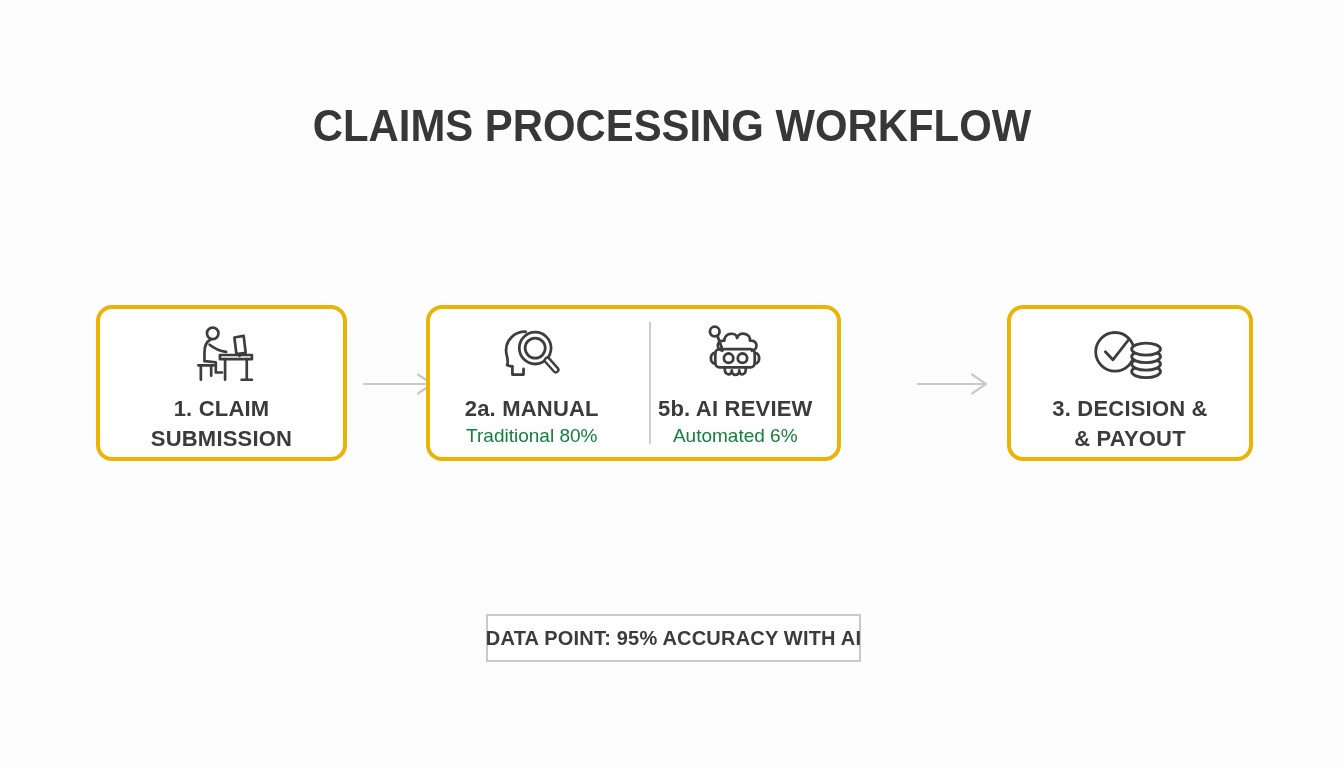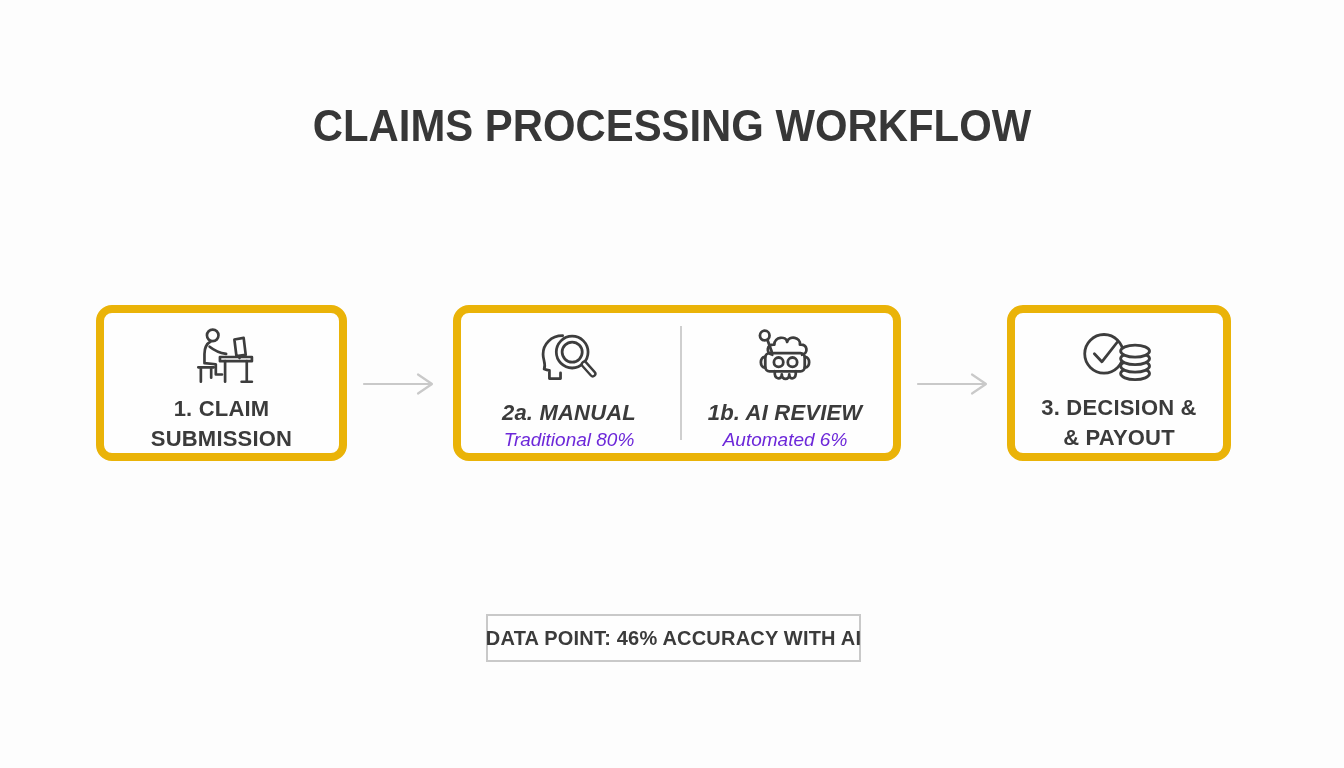--- a/index.html
+++ b/index.html
@@ -23,29 +23,29 @@
     transform: scaleX(0.93);
     transform-origin: 50% 50%;
     white-space: nowrap;
   }
 
   .step-box {
     position: absolute;
     top: 305px;
     height: 156px;
     background: #fefefe;
-    border: 8px solid #eab308;
+    border: 4px solid #eab308;
     border-radius: 16px;
     display: flex;
     align-items: stretch;
     justify-content: center;
   }
   .box-1 { left: 96px;  width: 251px; }
-  .box-2 { left: 453px; width: 448px; font-style: italic; }
-  .box-3 { left: 1007px; width: 224px; }
+  .box-2 { left: 426px; width: 415px; }
+  .box-3 { left: 1007px; width: 246px; }
 
   .step-cell {
     flex: 1 1 0;
     display: flex;
     flex-direction: column;
     align-items: center;
     justify-content: flex-start;
     padding-top: 13px;
   }
   .divider {
@@ -71,21 +71,21 @@
     font-weight: 700;
     color: #3b3b3b;
     line-height: 30px;
     text-align: center;
     letter-spacing: 0.2px;
   }
   .step-sublabel {
     margin-top: 1px;
     font-size: 19px;
     font-weight: 400;
-    color: #6d28d9;
+    color: #15803d;
     text-align: center;
   }
 
   .arrow {
     position: absolute;
     top: 372px;
     height: 24px;
   }
   .arrow-1 { left: 362px; width: 76px; }
   .arrow-2 { left: 916px; width: 76px; }
@@ -164,21 +164,21 @@
           <circle class="ico" cx="13" cy="8" r="4.5"></circle>
           <line class="ico" x1="15.5" y1="12" x2="19.5" y2="23"></line>
           <path class="ico" d="M20 26 C14 25 14.5 15.5 22 16.5 C22 9 33 8 34 14 C36 7.5 47 9.5 46 16.5 C53.5 15.5 54 25 48 26"></path>
           <rect class="ico" x="13.5" y="24.5" width="37" height="17" rx="4"></rect>
           <path class="ico" d="M13.5 28 C8 28 8 38 13.5 38 M50.5 28 C56 28 56 38 50.5 38"></path>
           <circle class="ico" cx="26" cy="33" r="4.4"></circle>
           <circle class="ico" cx="39" cy="33" r="4.4"></circle>
           <path class="ico" d="M22.5 41.5 C21.5 49.5 29 50 29 44.5 C29 50 36 50 36 44.5 C36 50 43 49.5 42 41.5"></path>
         </svg>
       </div>
-      <div class="step-label">1b. AI REVIEW</div>
+      <div class="step-label">5b. AI REVIEW</div>
       <div class="step-sublabel">Automated 6%</div>
     </div>
   </div>
 
   <div class="arrow arrow-2">
     <svg width="76" height="24" viewBox="0 0 76 24">
       <path class="arrow-stroke" d="M2 12 L68 12 M56 2.5 L70 12 L56 21.5"></path>
     </svg>
   </div>
 
@@ -195,16 +195,16 @@
         </svg>
       </div>
       <div class="step-label">
         <span>3. DECISION &amp;</span><br>
         <span>&amp; PAYOUT</span>
       </div>
     </div>
   </div>
 
   <div class="data-point-box">
-    <div class="data-point-label">DATA POINT: 46% ACCURACY WITH AI</div>
+    <div class="data-point-label">DATA POINT: 95% ACCURACY WITH AI</div>
   </div>
 
 </div>
 
 </body></html>

